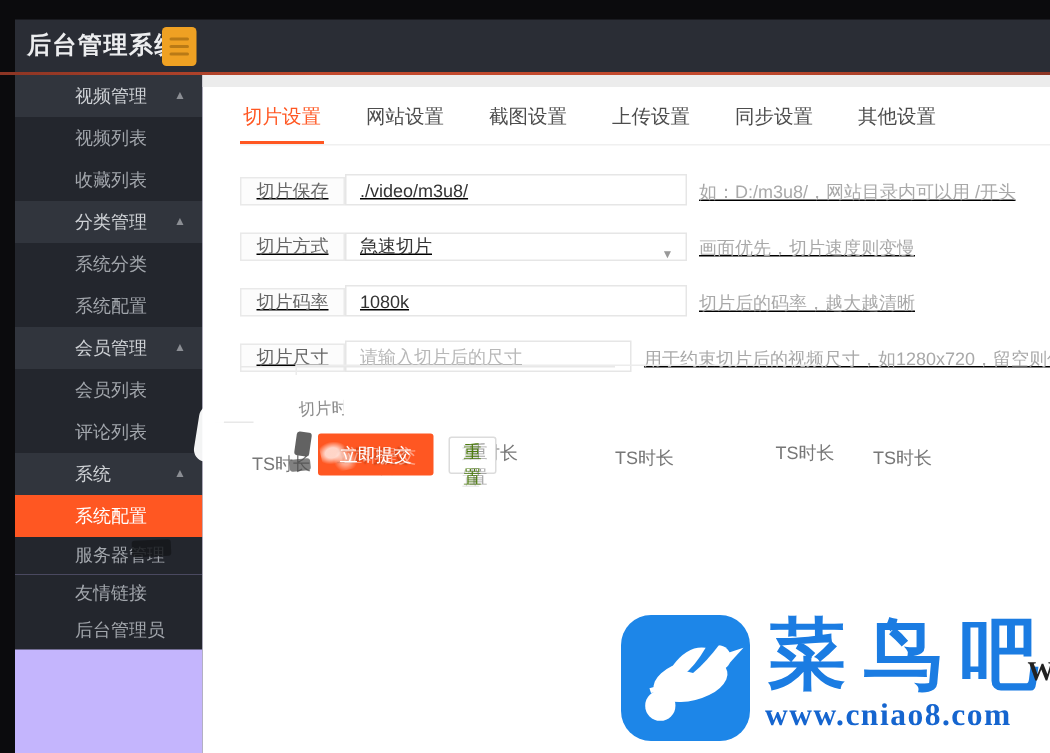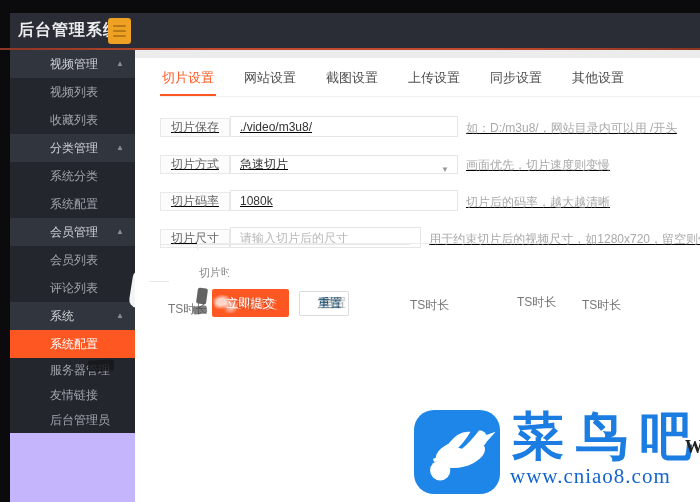--- a/index.html
+++ b/index.html
@@ -53,39 +53,39 @@
     font-size:12px;color:#333;display:flex;align-items:center;padding:0 9px;cursor:pointer;}
   .fselect .arr{position:absolute;right:8px;top:9px;font-size:8px;color:#999;}
   .fhint{margin-left:8px;font-size:12px;color:#a9a9a9;display:flex;align-items:center;white-space:nowrap;overflow:hidden;margin-top:21px;}
   .btn-submit{position:absolute;left:77px;top:239px;width:77px;height:28px;background:#ff5722;border:none;border-radius:2px;
     color:#fff;font-size:12px;cursor:pointer;overflow:hidden;
     text-shadow:3px 1px 0 rgba(255,255,255,.45), -2px 1px 1px rgba(130,40,10,.5);}
   .btn-submit .scribble{position:absolute;left:2px;top:3px;width:26px;height:22px;
     background:radial-gradient(ellipse at 30% 40%, rgba(255,255,255,.75) 0 18%, transparent 40%),
                radial-gradient(ellipse at 60% 70%, rgba(255,255,255,.5) 0 14%, transparent 36%);
     transform:rotate(-12deg);pointer-events:none;}
-  .btn-reset{position:absolute;left:164px;top:241px;width:50px;height:25px;background:#fff;border:1px solid #dcdcdc;border-radius:2px;
-    color:#0c4a6e;font-size:12px;cursor:pointer;
-    text-shadow:4px 0 0 rgba(90,90,90,.55), -1px 1px 0 rgba(120,120,120,.3);text-align:right;}
+  .btn-reset{position:absolute;left:164px;top:241px;width:32px;height:25px;background:#fff;border:1px solid #dcdcdc;border-radius:2px;
+    color:#4d7c0f;font-size:12px;cursor:pointer;
+    text-shadow:4px 0 0 rgba(90,90,90,.55), -1px 1px 0 rgba(120,120,120,.3);}
 
   
   .glitch-ts{position:absolute;font-size:12px;color:#777;white-space:nowrap;filter:blur(.2px);margin-top:48px;}
   .glitch-frag{position:absolute;font-size:11px;color:#8a8a8a;white-space:nowrap;overflow:hidden;width:30px;transform:rotate(-2deg);}
   .gline{position:absolute;background:#e8e8e8;height:1px;}
   .gbox{position:absolute;border-top:1px solid #ececec;border-left:1px solid #ececec;height:6px;}
   .gdark1{position:absolute;left:62px;top:238px;width:10px;height:16px;background:#3b3b3b;opacity:.8;transform:rotate(8deg);border-radius:2px;}
   .gdark2{position:absolute;left:58px;top:256px;width:14px;height:8px;background:#4a4a4a;opacity:.7;transform:rotate(-6deg);border-radius:2px;}
   .white-smudge{position:absolute;left:131px;top:270px;width:17px;height:38px;background:#fff;border-radius:8px;transform:rotate(9deg);opacity:.95;}
 
   
   .watermark{position:absolute;right:0px;bottom:4px;width:292px;height:92px;background:transparent;}
   .wm-logo{position:absolute;left:6px;top:4px;width:86px;height:84px;border-radius:20px;background:#1d86e8;}
   .wm-name{position:absolute;left:104px;top:-4px;font-family:"Liberation Serif",serif;font-weight:bold;
     font-size:52px;color:#1b7ce2;letter-spacing:12px;white-space:nowrap;}
-  .wm-url{position:absolute;left:102px;top:58px;font-family:"Liberation Serif",serif;font-weight:normal;
+  .wm-url{position:absolute;left:102px;top:58px;font-family:"Liberation Serif",serif;font-weight:bold;
     font-size:21px;color:#1565cf;letter-spacing:1px;white-space:nowrap;}
   .wm-cut{position:absolute;right:-3px;bottom:44px;font-family:"Liberation Serif",serif;font-weight:bold;font-size:18px;color:#222;}
 </style>
 </head>
 <body>
 
 <div class="top-black"></div>
 <div class="left-black"></div>
 
 <div class="header">

